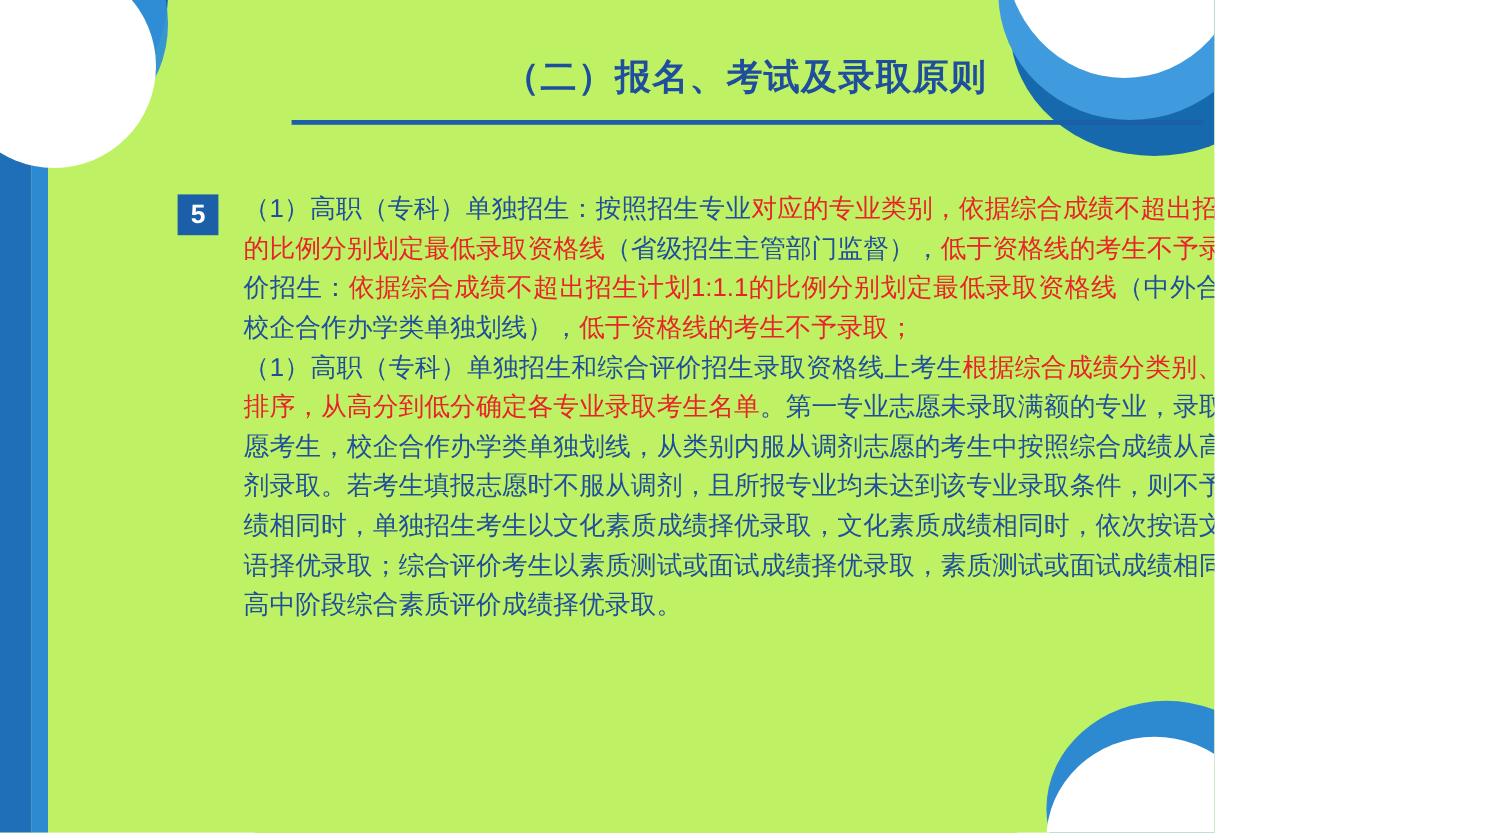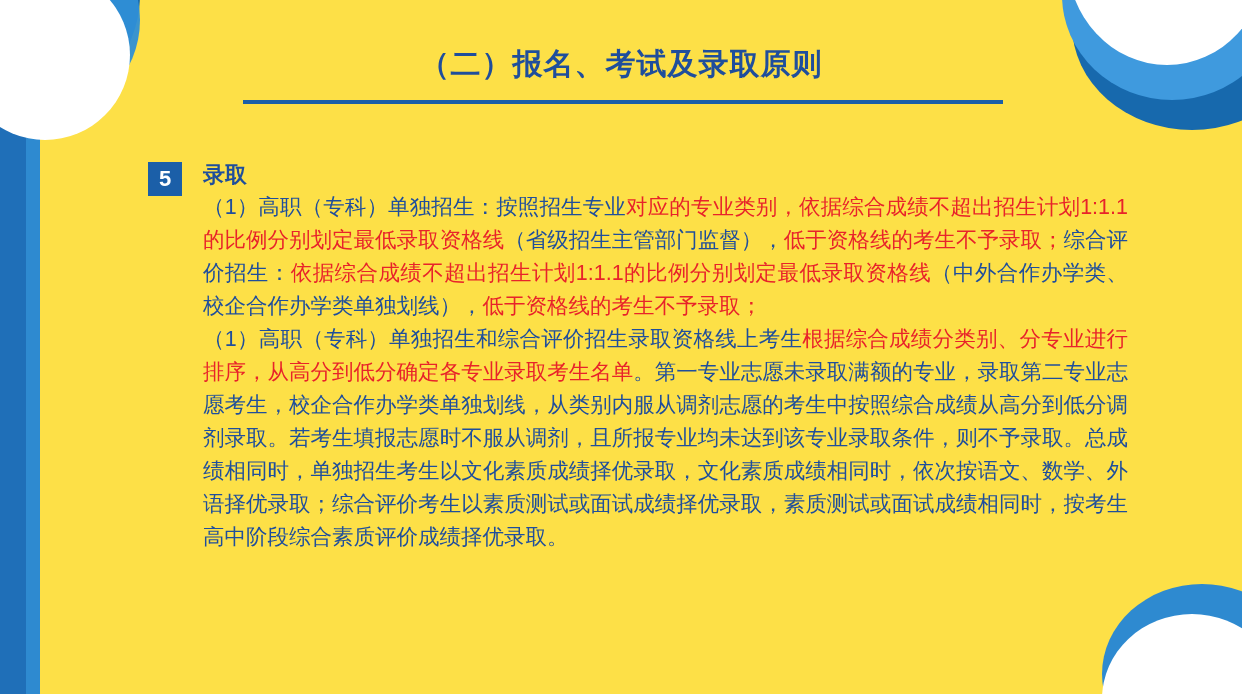--- a/index.html
+++ b/index.html
@@ -2,24 +2,24 @@
 <html><head>
 <meta charset="utf-8">
 <style>
   html, body {
     margin: 0;
     padding: 0;
     background: #ffffff;
   }
   #slide {
     position: relative;
-    width: 1242px;
+    width: 1012px;
     height: 694px;
     overflow: hidden;
-    background: #fde047;
+    background: #bef264;
     font-family: "Liberation Sans", sans-serif;
   }
 
   
   .deco {
     position: absolute;
     pointer-events: none;
   }
   .deco-left-strip {
     left: 0;
@@ -202,20 +202,19 @@
     <div class="deco-br-c1"></div>
     <div class="deco-br-c2"></div>
   </div>
 
   <div class="title">（二）报名、考试及录取原则</div>
   <div class="title-rule"></div>
 
   <div class="num-badge">5</div>
 
   <div class="content">
-    <span class="heading">录取</span>
     <div id="paragraphs">
         <p><span class="blue">（1）高职（专科）单独招生：按照招生专业</span><span class="red">对应的专业类别，依据综合成绩不超出招生计划1:1.1的比例分别划定最低录取资格线</span><span class="blue">（省级招生主管部门监督），</span><span class="red">低于资格线的考生不予录取；</span><span class="blue">综合评价招生：</span><span class="red">依据综合成绩不超出招生计划1:1.1的比例分别划定最低录取资格线</span><span class="blue">（中外合作办学类、校企合作办学类单独划线），</span><span class="red">低于资格线的考生不予录取；</span></p>
         <p><span class="blue">（1）高职（专科）单独招生和综合评价招生录取资格线上考生</span><span class="red">根据综合成绩分类别、分专业进行排序，从高分到低分确定各专业录取考生名单</span><span class="blue">。第一专业志愿未录取满额的专业，录取第二专业志愿考生，校企合作办学类单独划线，从类别内服从调剂志愿的考生中按照综合成绩从高分到低分调剂录取。若考生填报志愿时不服从调剂，且所报专业均未达到该专业录取条件，则不予录取。总成绩相同时，单独招生考生以文化素质成绩择优录取，文化素质成绩相同时，依次按语文、数学、外语择优录取；综合评价考生以素质测试或面试成绩择优录取，素质测试或面试成绩相同时，按考生高中阶段综合素质评价成绩择优录取。</span></p>
       </div>
   </div>
 
 </div>
 
 </body></html>

